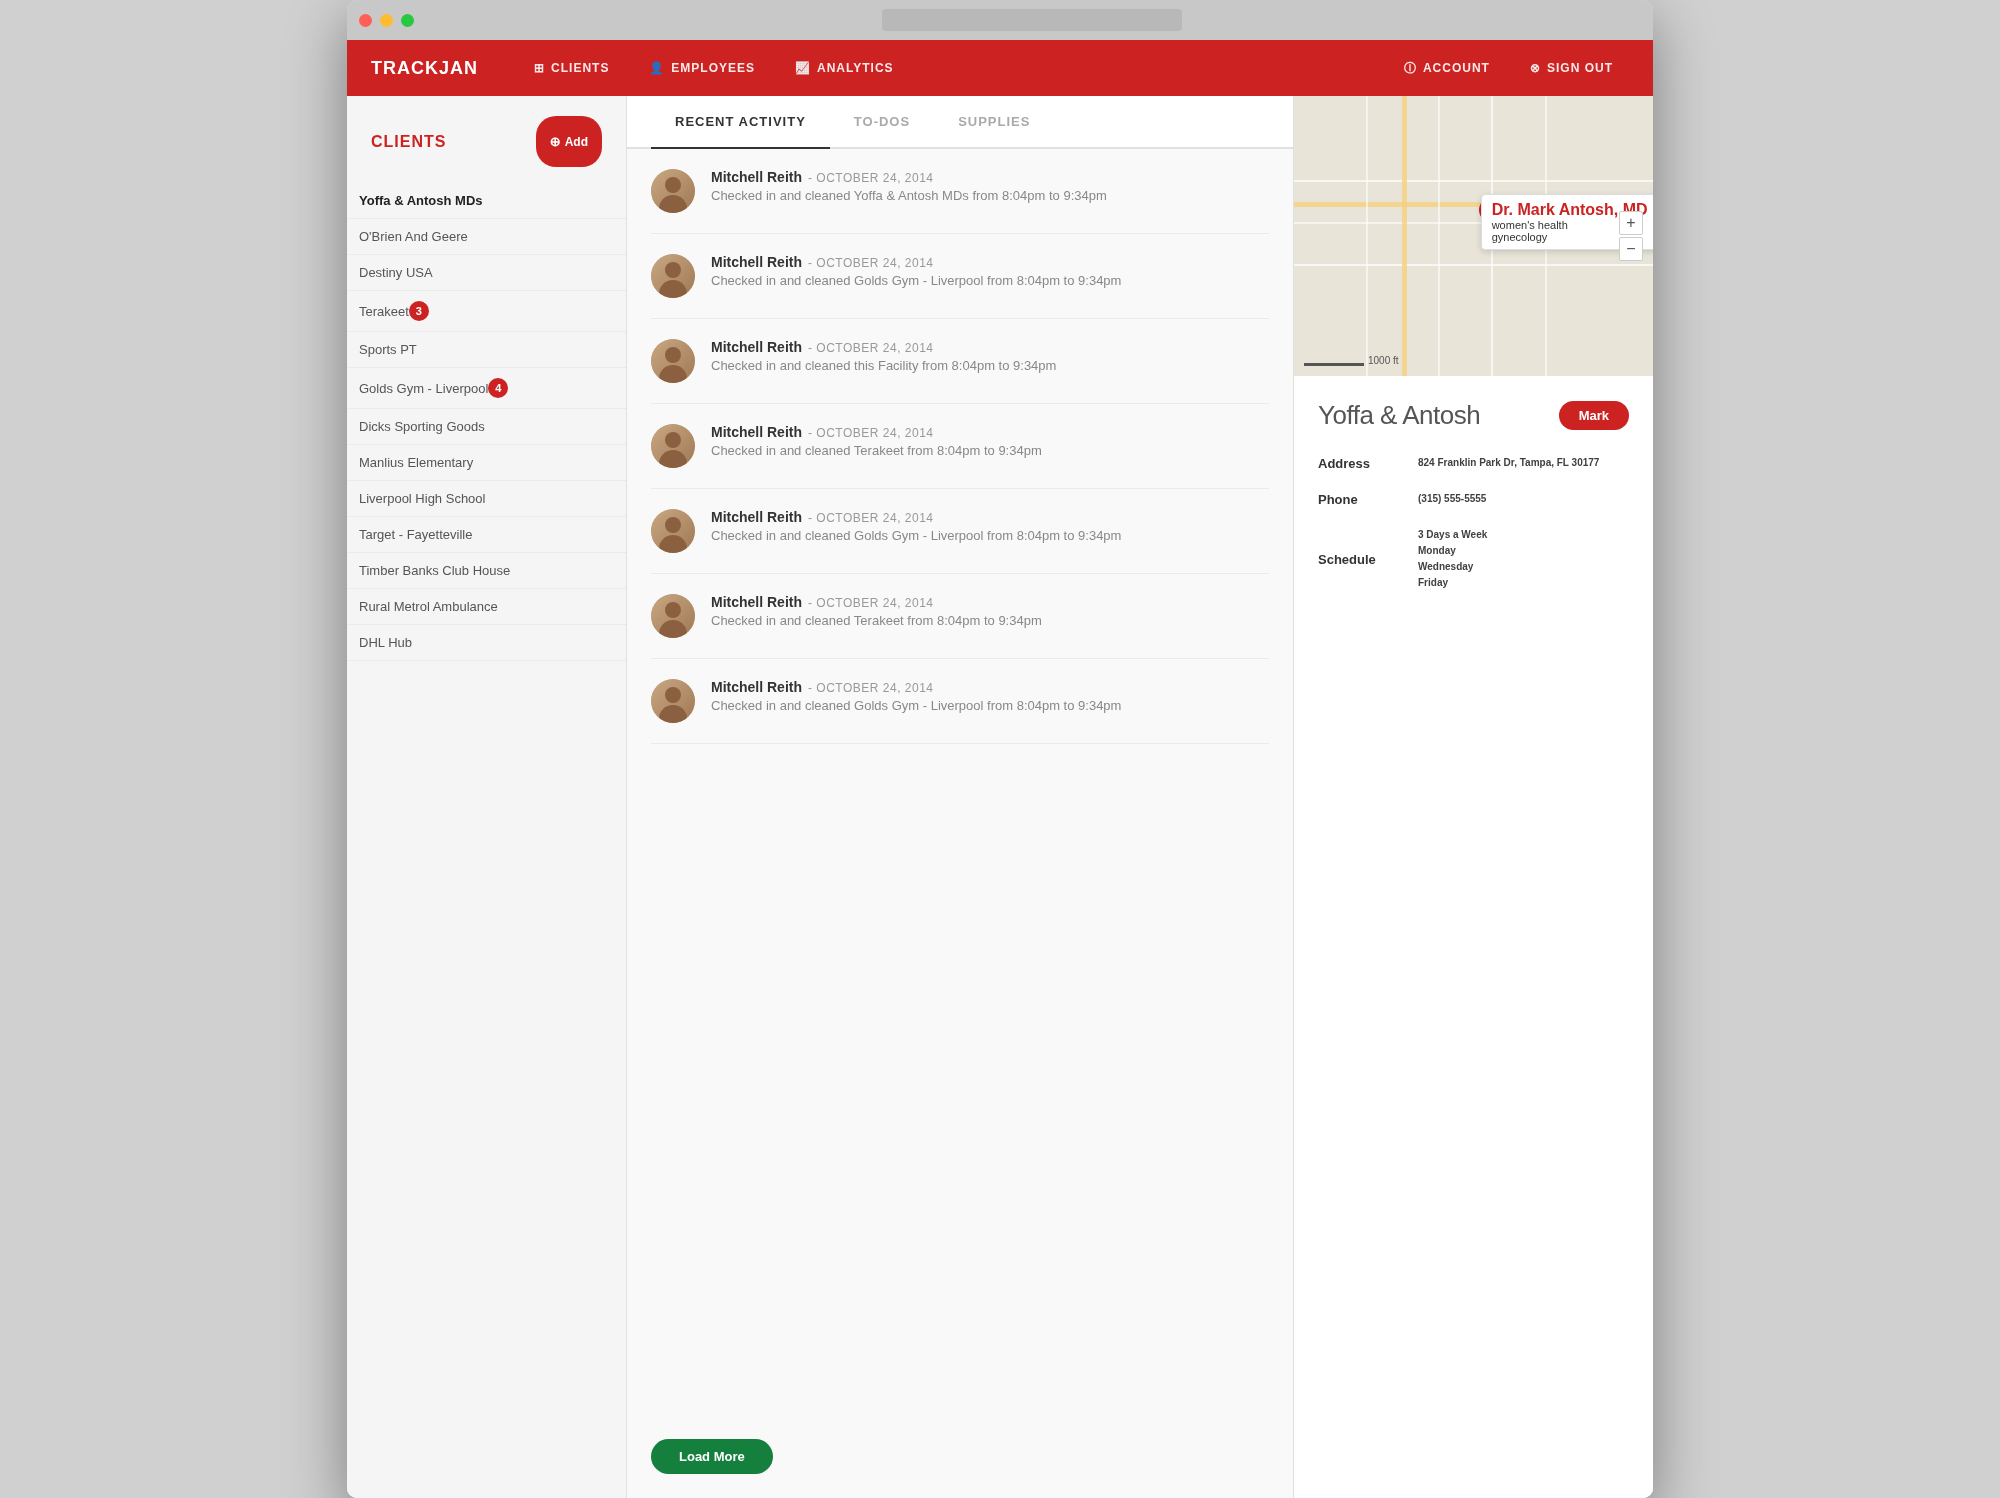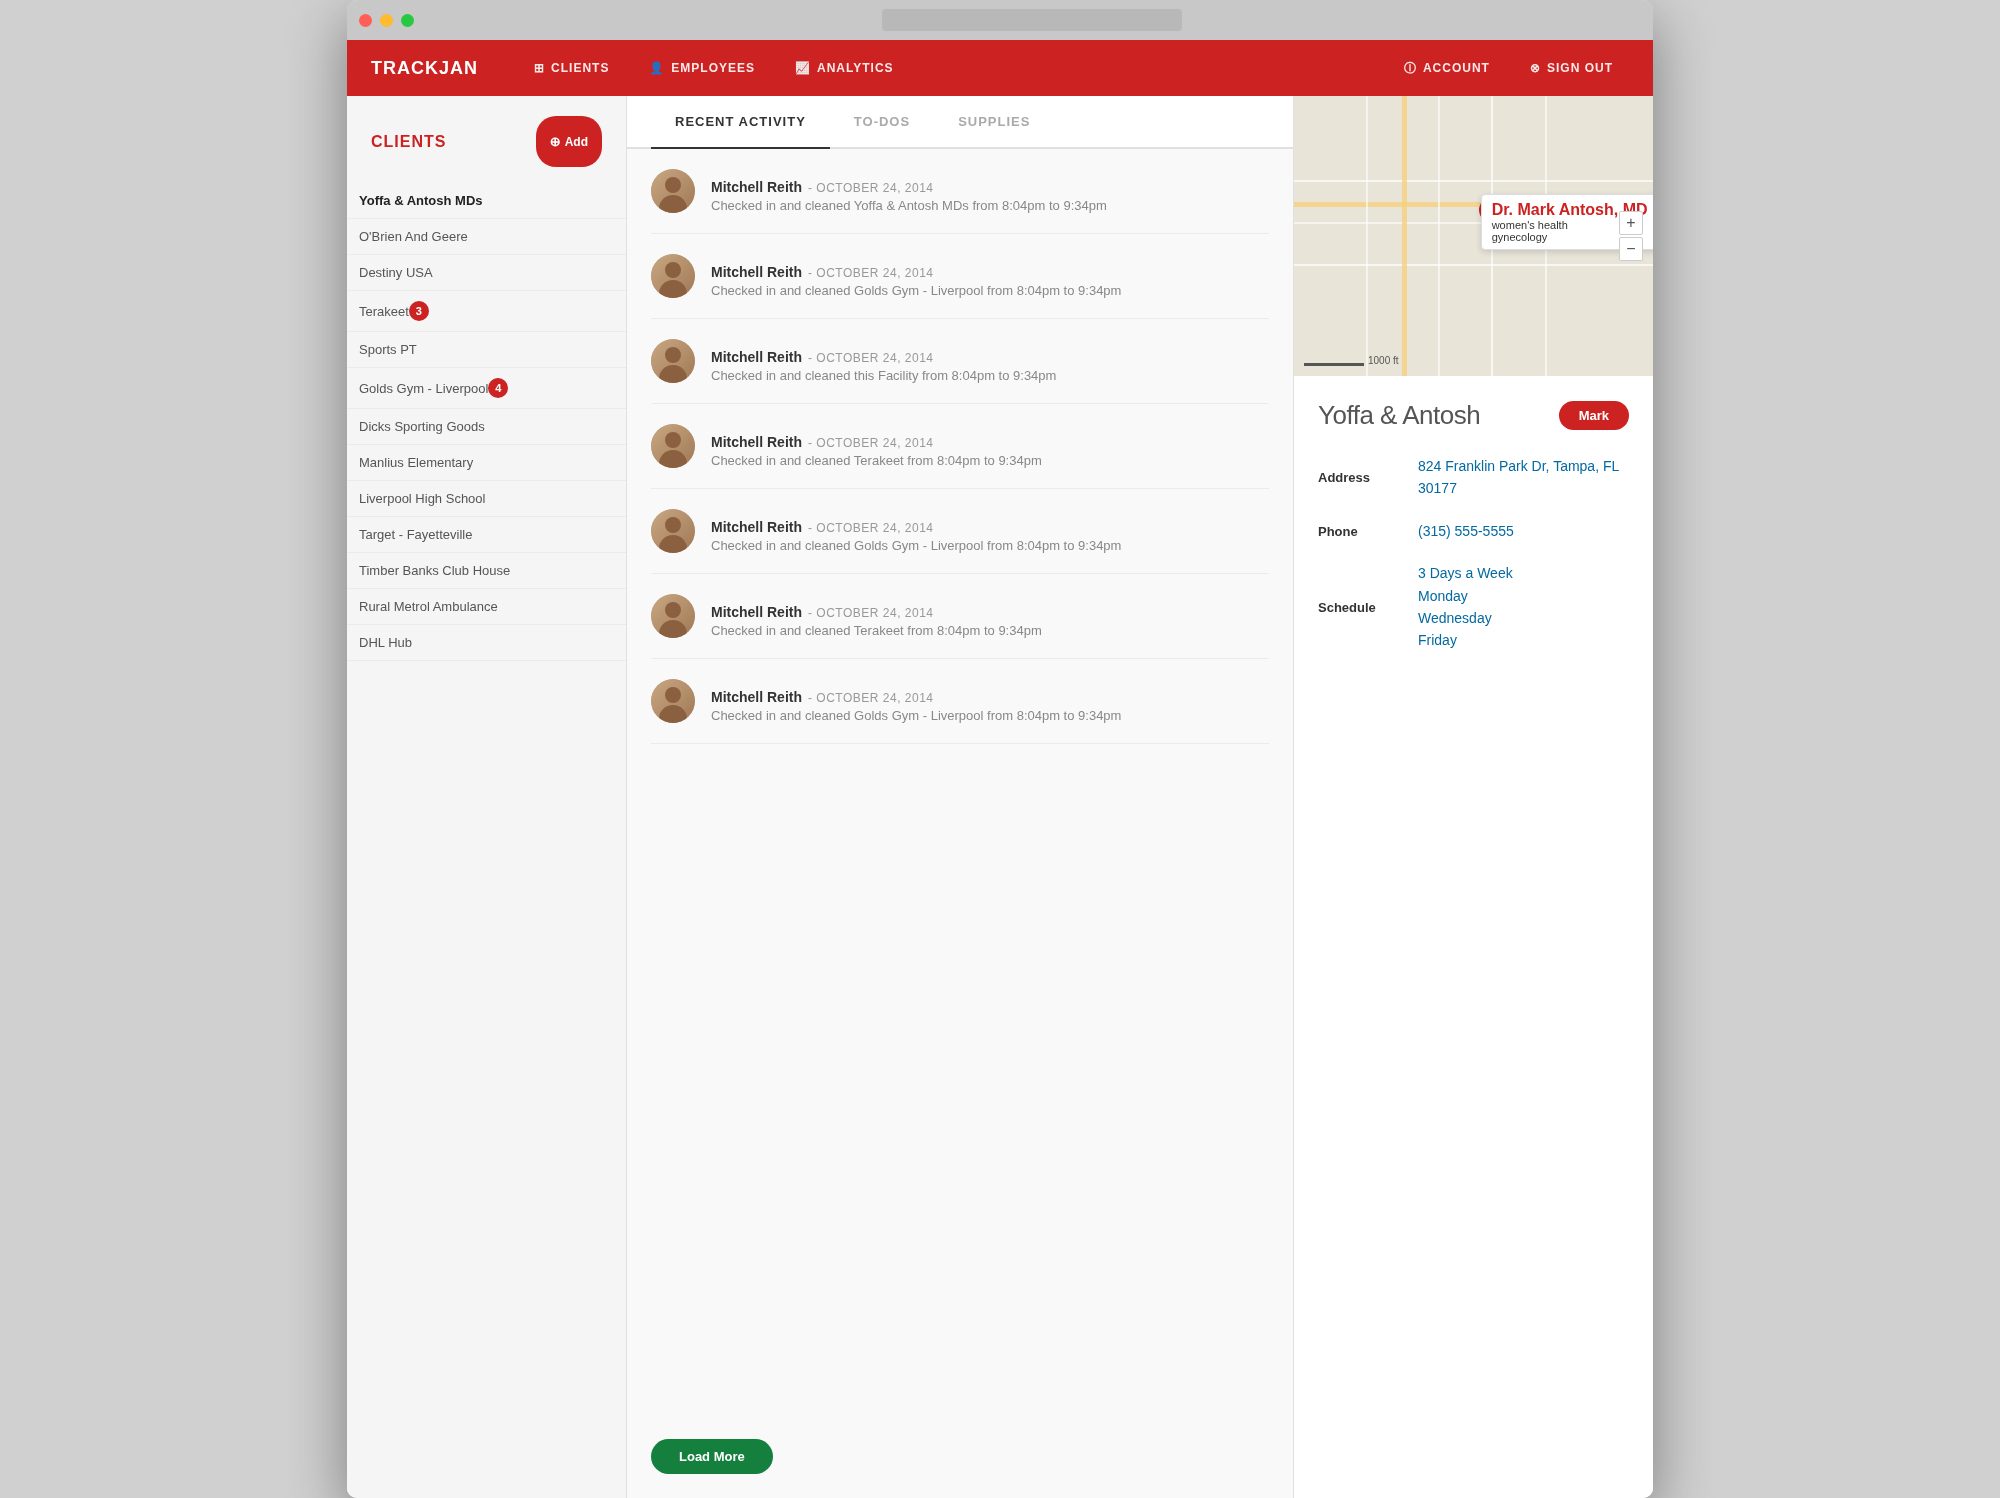--- a/index.html
+++ b/index.html
@@ -176,21 +176,21 @@
       border-bottom-color: #333;
     }
 
     
     .activity-list {
       padding: 0 24px;
       flex: 1;
     }
     .activity-item {
       display: flex;
-      align-items: flex-end;
+      align-items: flex-start;
       gap: 16px;
       padding: 20px 0;
       border-bottom: 1px solid #ebebeb;
     }
     .avatar {
       width: 44px;
       height: 44px;
       border-radius: 50%;
       background: #c0a080;
       flex-shrink: 0;
@@ -423,23 +423,24 @@
     }
     .info-label {
       width: 80px;
       font-size: 13px;
       font-weight: 700;
       color: #333;
       flex-shrink: 0;
       padding-top: 1px;
     }
     .info-value {
-      font-size: 14px;
-      color: #0369a1;
+      font-size: 10px;
+      color: #404040;
       line-height: 1.6;
+      font-weight: bold;
     }
   </style>
 </head>
 <body>
 
 <div class="window">
 
   <div class="titlebar">
     <div class="titlebar-btn close"></div>
     <div class="titlebar-btn minimize"></div>

